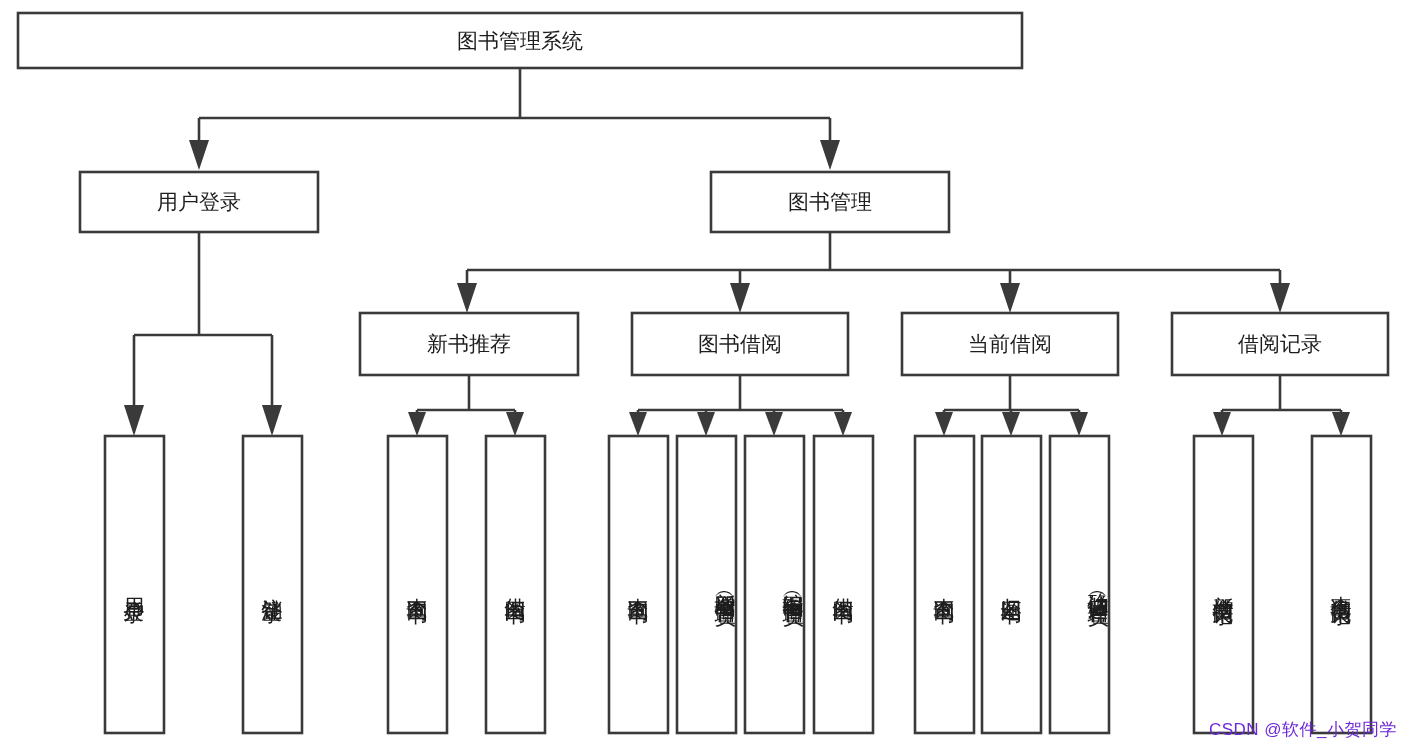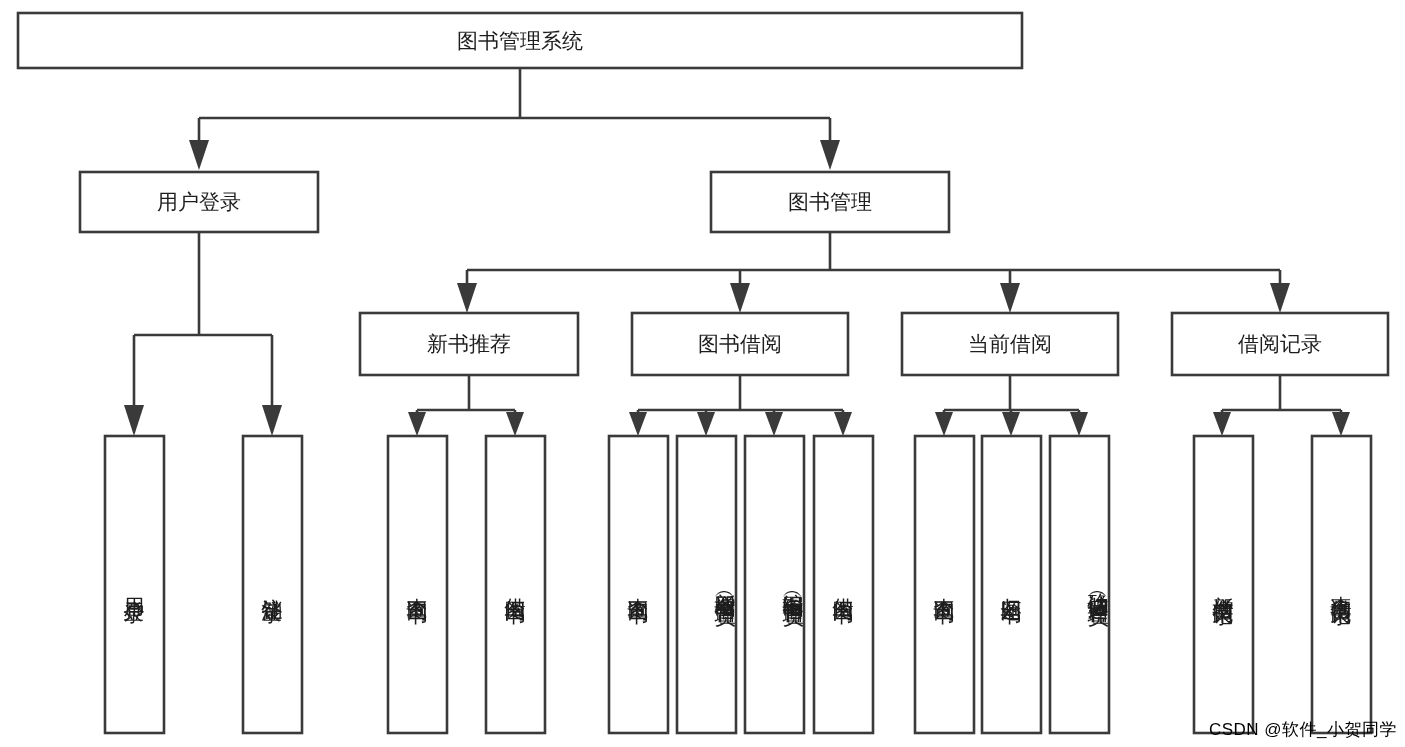--- a/index.html
+++ b/index.html
@@ -64,21 +64,21 @@
     justify-content: center;
     white-space: nowrap;
     pointer-events: none;
   }
   .watermark {
     position: absolute;
     right: 8px;
     bottom: 6px;
     font-family: "Liberation Sans", "DejaVu Sans", sans-serif;
     font-size: 17px;
-    color: #000000;
+    color: #6d28d9;
     letter-spacing: 0.5px;
     white-space: nowrap;
   }
 </style>
 </head>
 <body>
 
 <div id="diagram-root">
 
   <svg id="flow" viewBox="0 0 1405 747">

